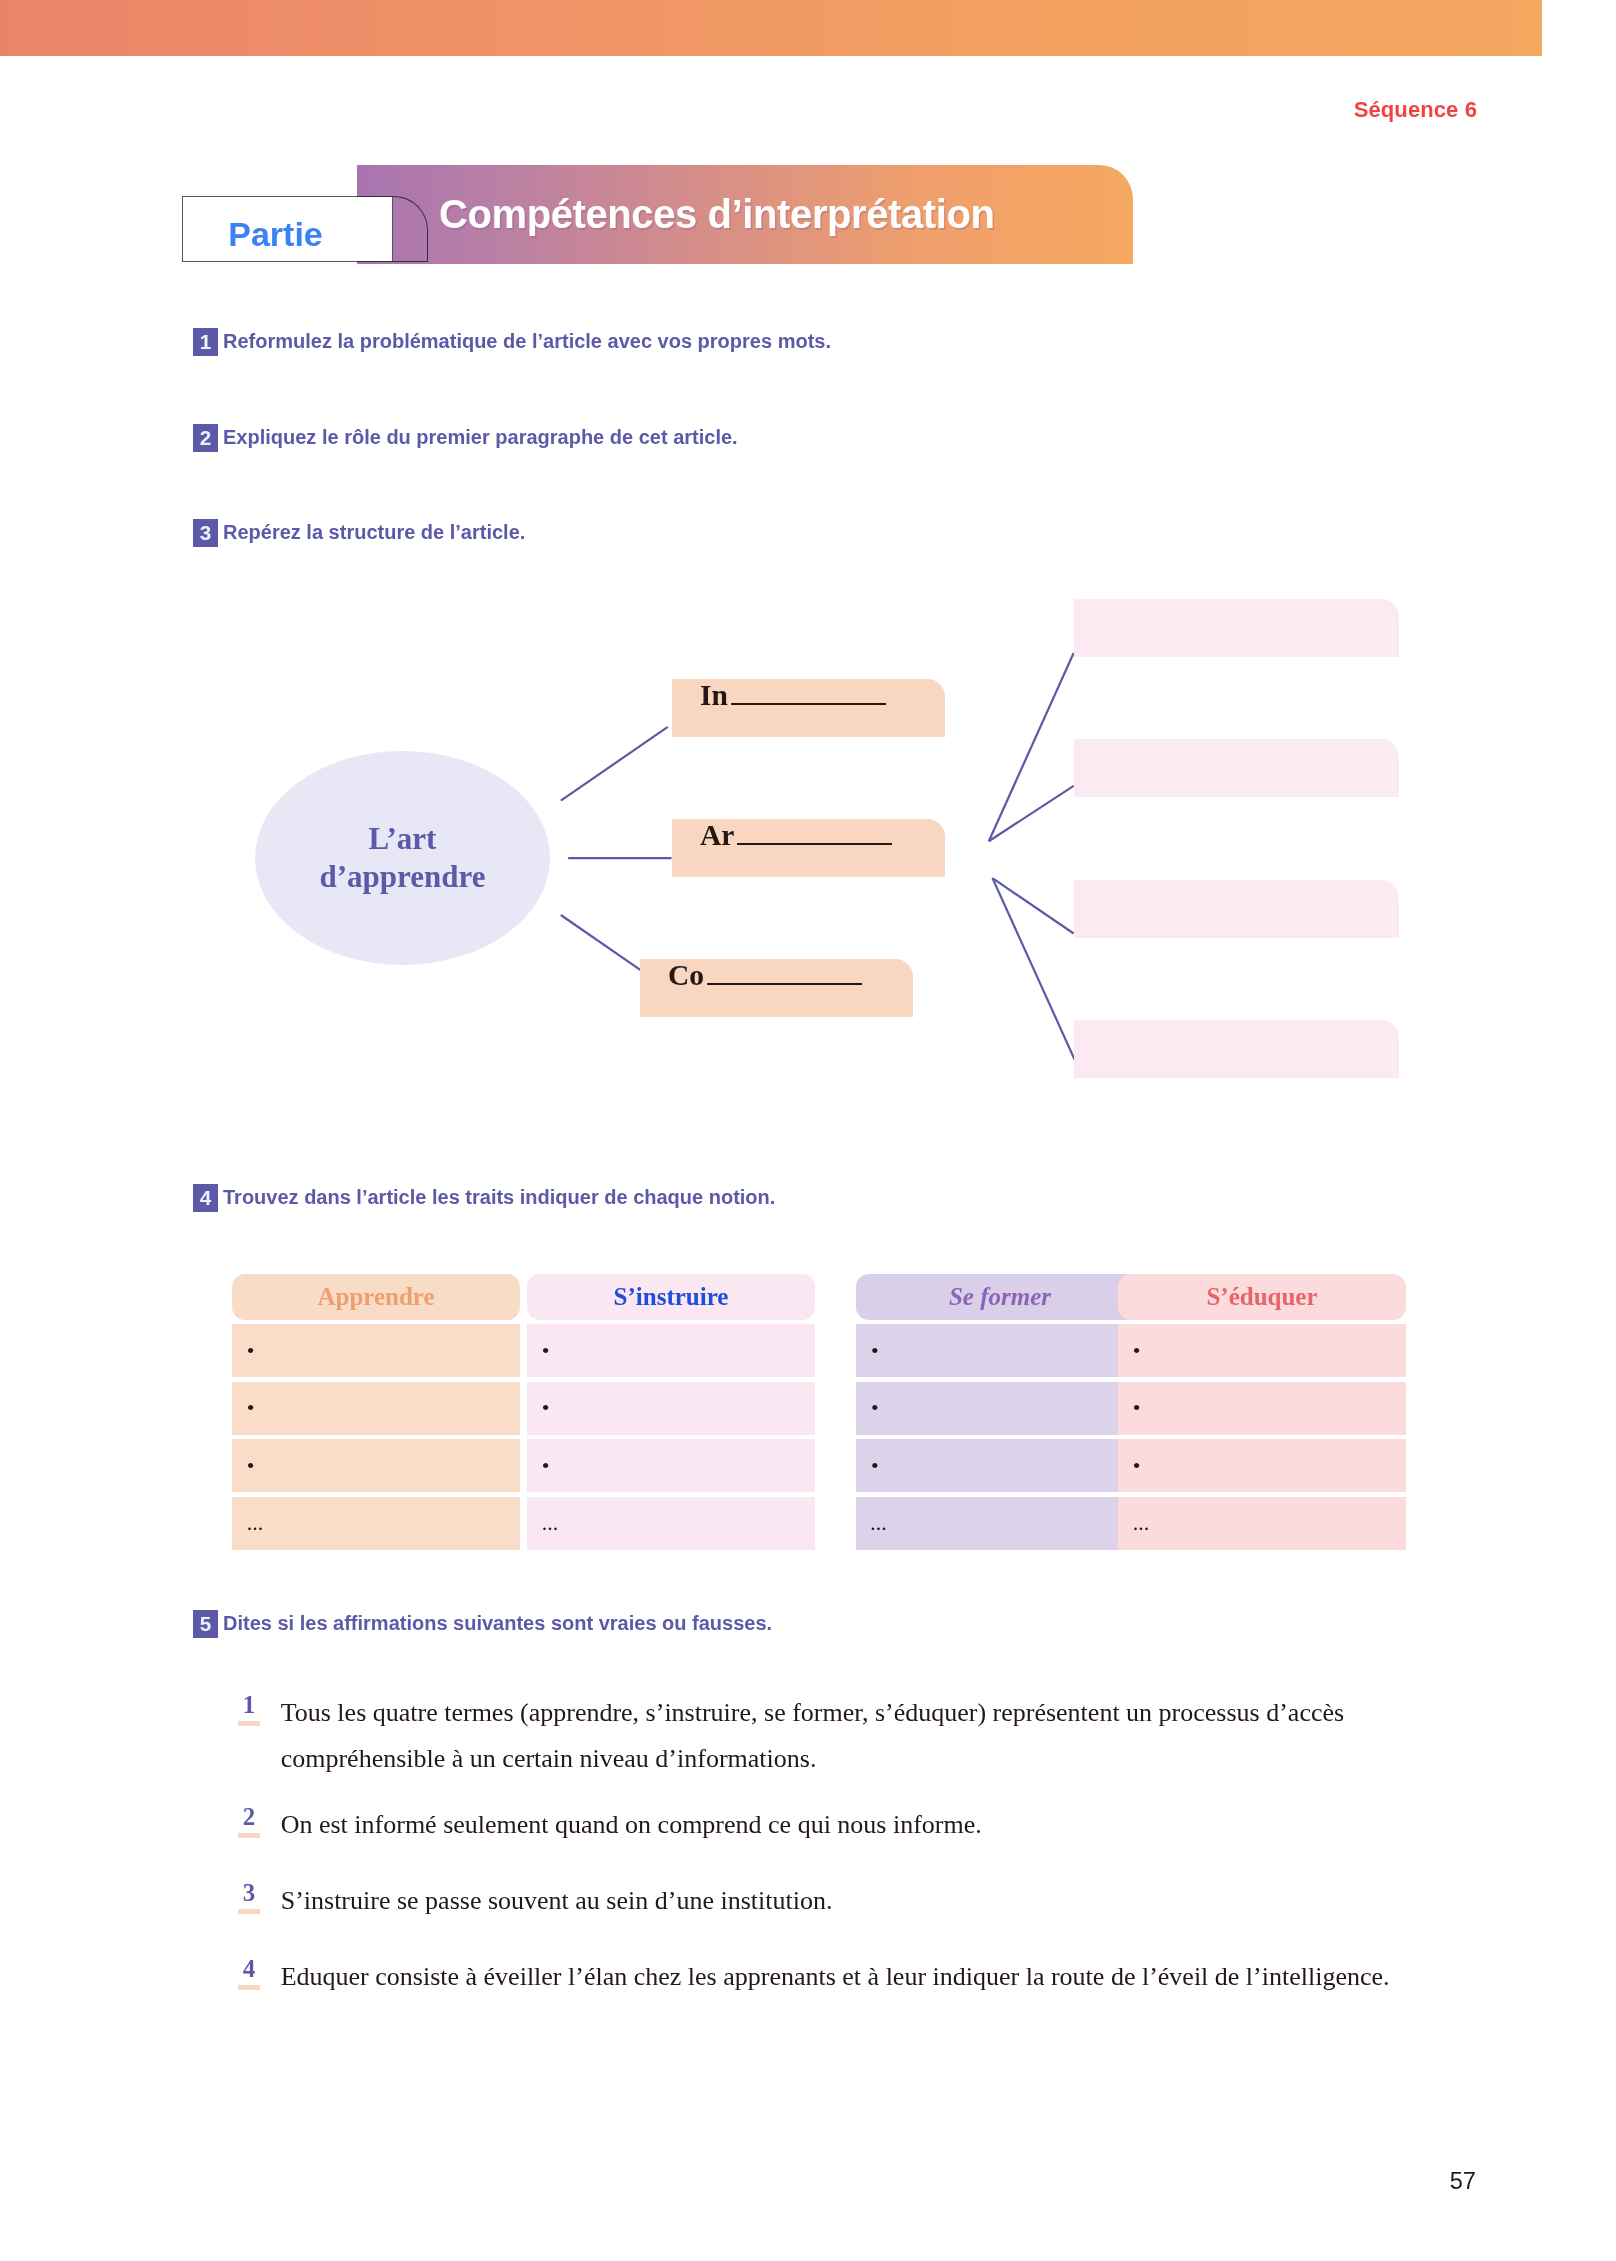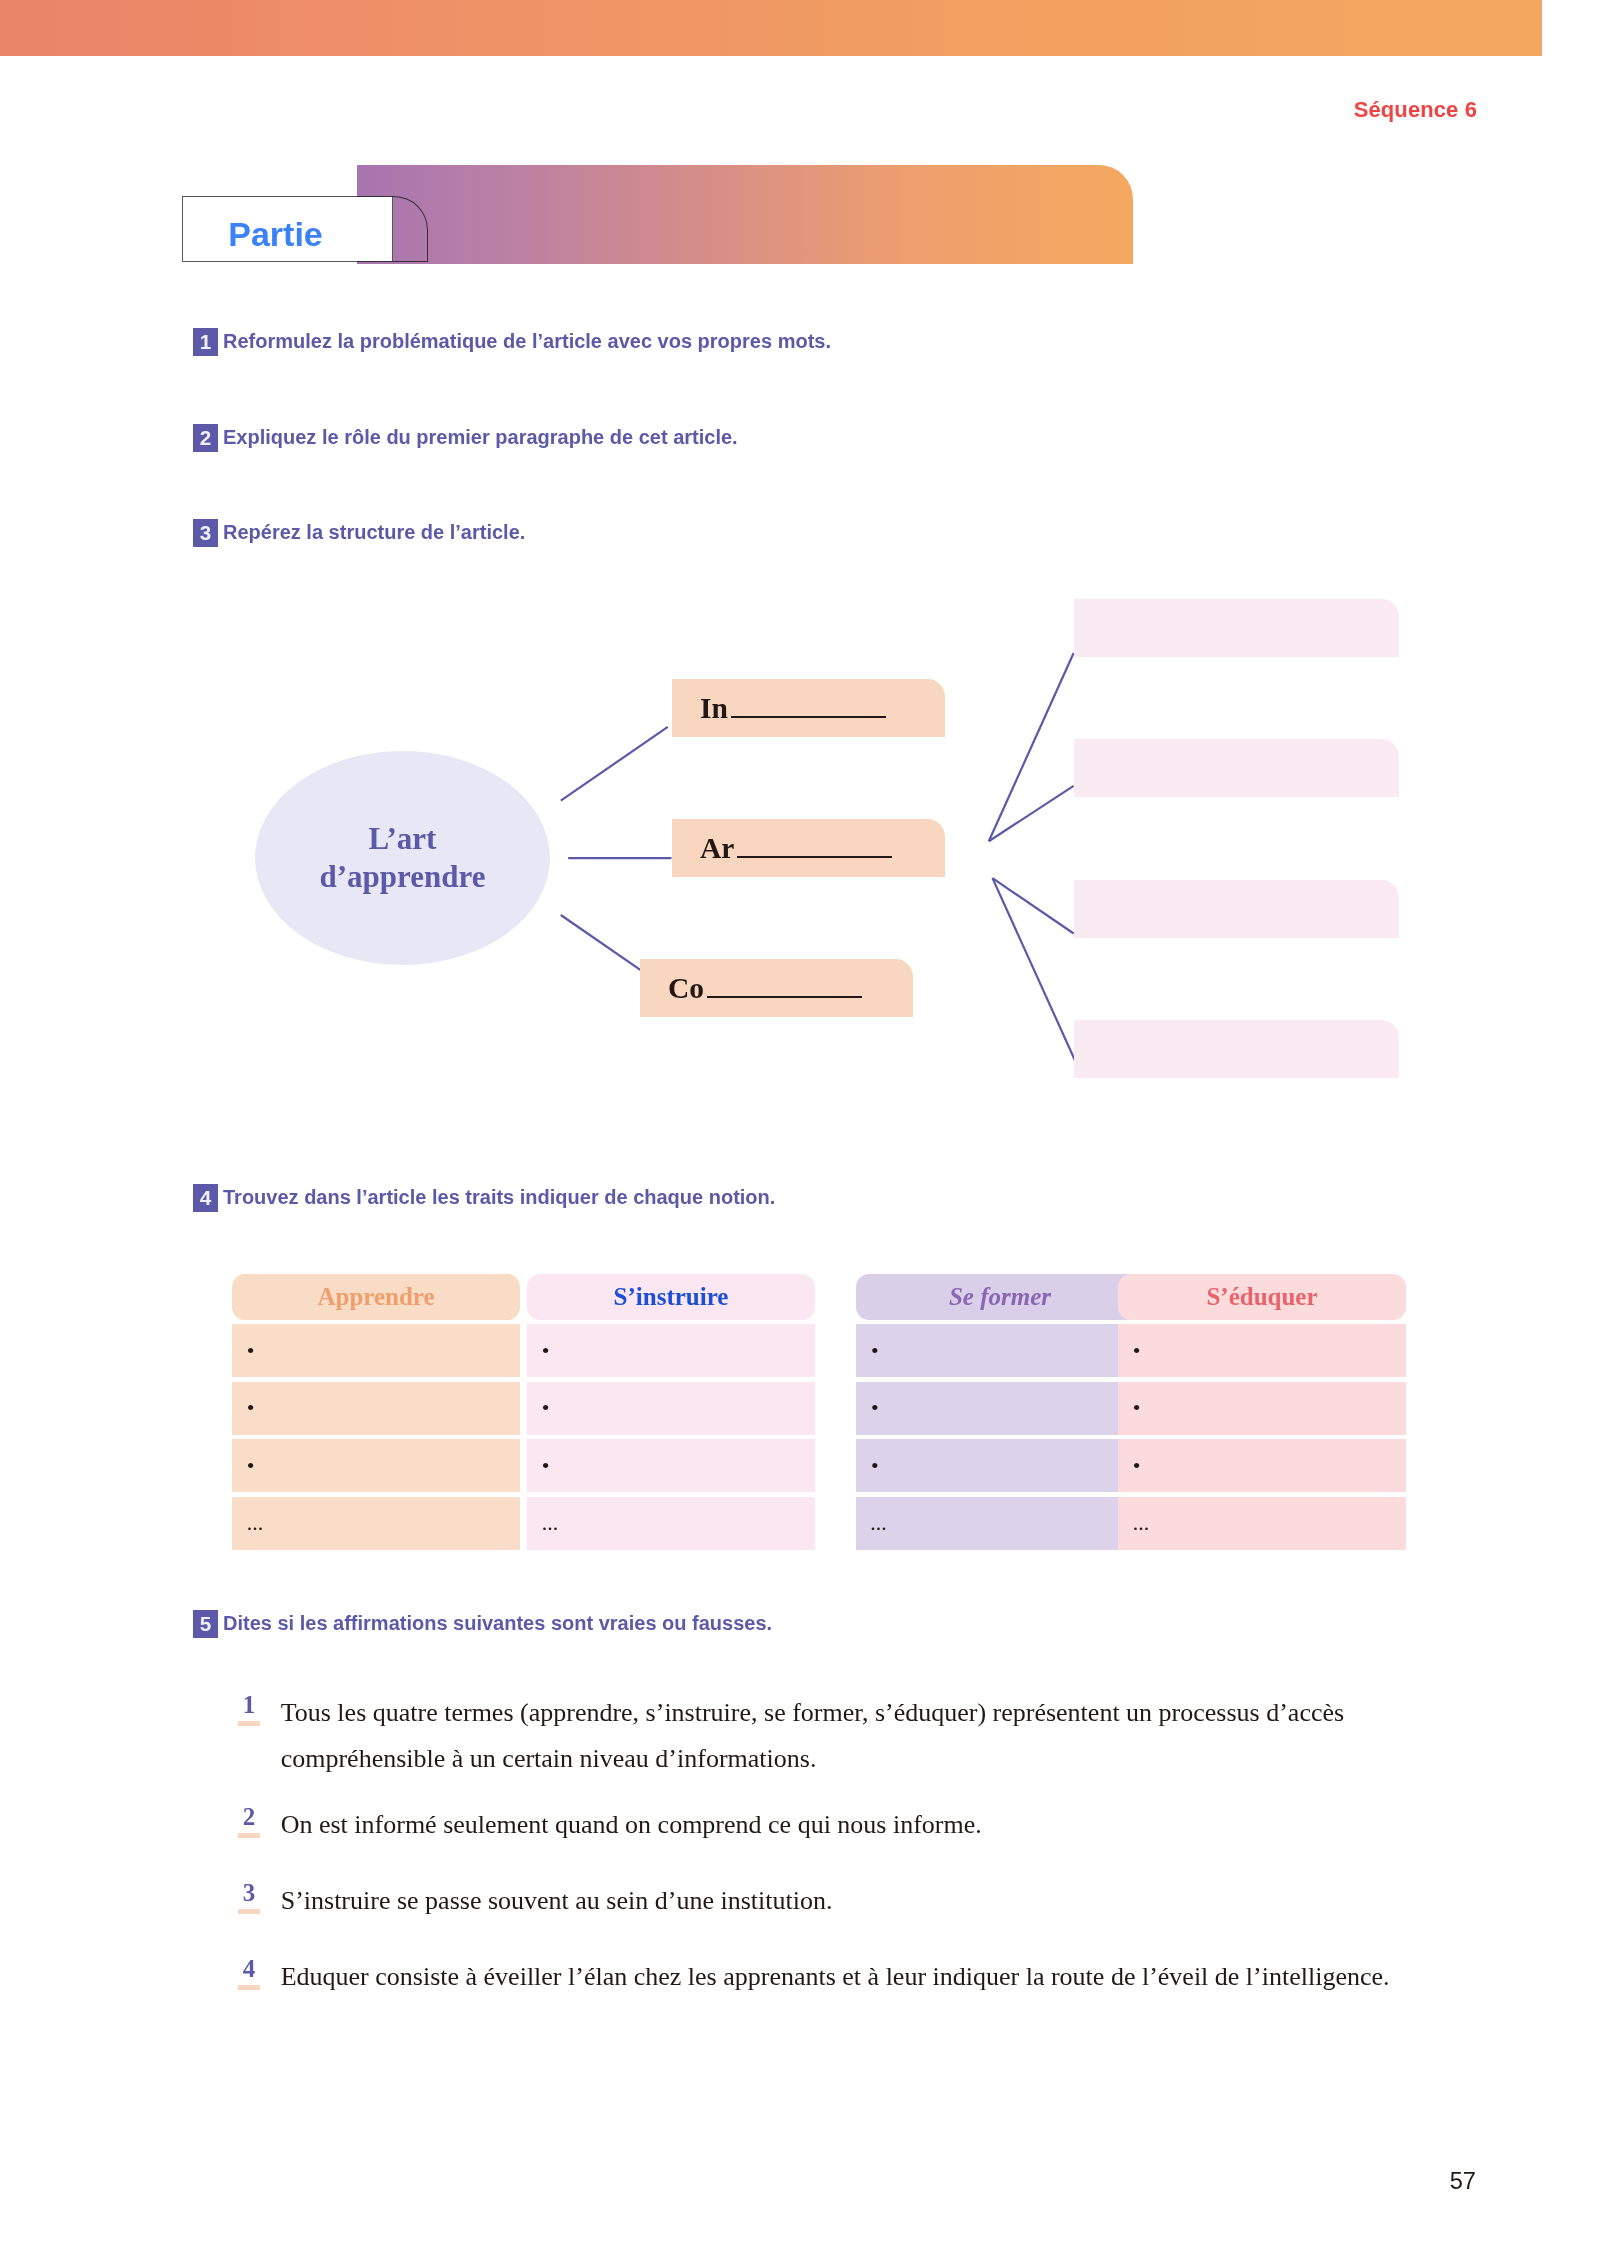--- a/index.html
+++ b/index.html
@@ -175,21 +175,20 @@
     font-size: 31px;
     line-height: 38px;
   }
   .peach-box {
     position: absolute;
     width: 273px;
     height: 58px;
     background: #f8d6bf;
     border-top-right-radius: 17.7px;
     display: flex;
-    align-items: center;
     padding-left: 28px;
     box-sizing: border-box;
   }
   .peach-label {
     font-family: "Liberation Serif", serif;
     font-weight: bold;
     font-size: 29.5px;
     color: #231815;
     display: flex;
     align-items: baseline;
@@ -289,20 +288,21 @@
 </head>
 <body>
 
 <div class="top-bar"></div>
 <div class="top-bar-right-gap"></div>
 
 <div class="sequence-label">Séquence 6</div>
 
 <div class="banner">
   <div class="banner-bg"></div>
+  <div class="banner-title">Compétences d’interprétation</div>
   <div class="partie-card"></div>
   <div class="partie-curve"></div>
   <div class="partie-word">Partie</div>
   <div class="partie-roman">I</div>
 </div>
 
 <div class="qrow" style="left:193px; top:325px;">
   <div class="qnum">1</div>
   <div class="qtext">Reformulez la problématique de l’article avec vos propres mots.</div>
 </div>

